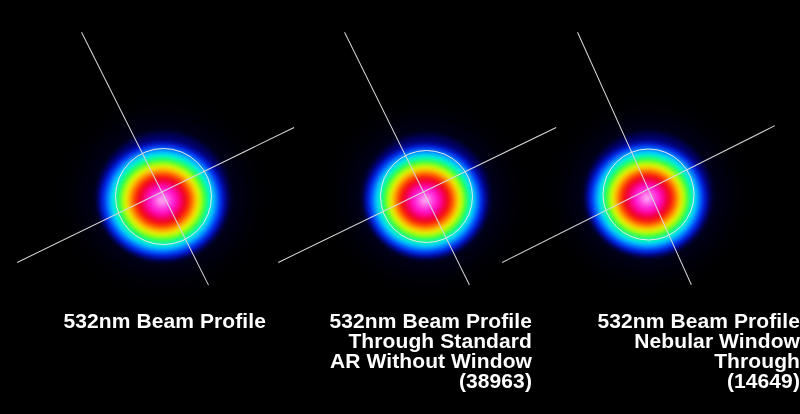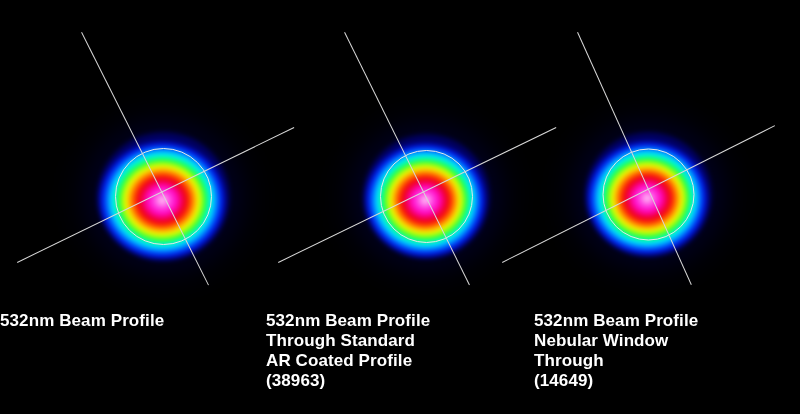--- a/index.html
+++ b/index.html
@@ -92,23 +92,23 @@
     position: absolute;
     height: 0;
     border-top: 1.3px solid #d8d8d8;
     transform-origin: 0 0;
   }
 
   
   .caption {
     position: absolute;
     width: 266px;
-    text-align: left;
+    text-align: right;
     color: #ffffff;
-    font-size: 17px;
+    font-size: 21px;
     font-weight: bold;
     line-height: 20px;
     letter-spacing: 0.1px;
   }
   .caption-line { display: block; white-space: pre; }
 </style>
 </head>
 <body>
 
 <div id="page">
@@ -126,21 +126,21 @@
 
   <div class="panel panel-1">
     <div class="beam-wrap" style="left: 160px; top: 196px; width: 1px; height: 1px;">
       <div class="beam-halo" style="width: 214px; height: 206px;"></div>
       <div class="beam-core" style="width: 126px; height: 124px;"></div>
       <div class="beam-circle" style="width: 93px; height: 93px;"></div>
     </div>
     <div class="caption" style="left: 0px; top: 311px;">
       <span class="caption-line">532nm Beam Profile</span>
       <span class="caption-line">Through Standard</span>
-      <span class="caption-line">AR Coated Profile</span>
+      <span class="caption-line">AR Without Window</span>
       <span class="caption-line">(38963)</span>
     </div>
   </div>
 
   <div class="panel panel-2">
     <div class="beam-wrap" style="left: 114px; top: 194px; width: 1px; height: 1px;">
       <div class="beam-halo" style="width: 214px; height: 206px;"></div>
       <div class="beam-core" style="width: 126px; height: 124px;"></div>
       <div class="beam-circle" style="width: 92px; height: 92px;"></div>
     </div>

